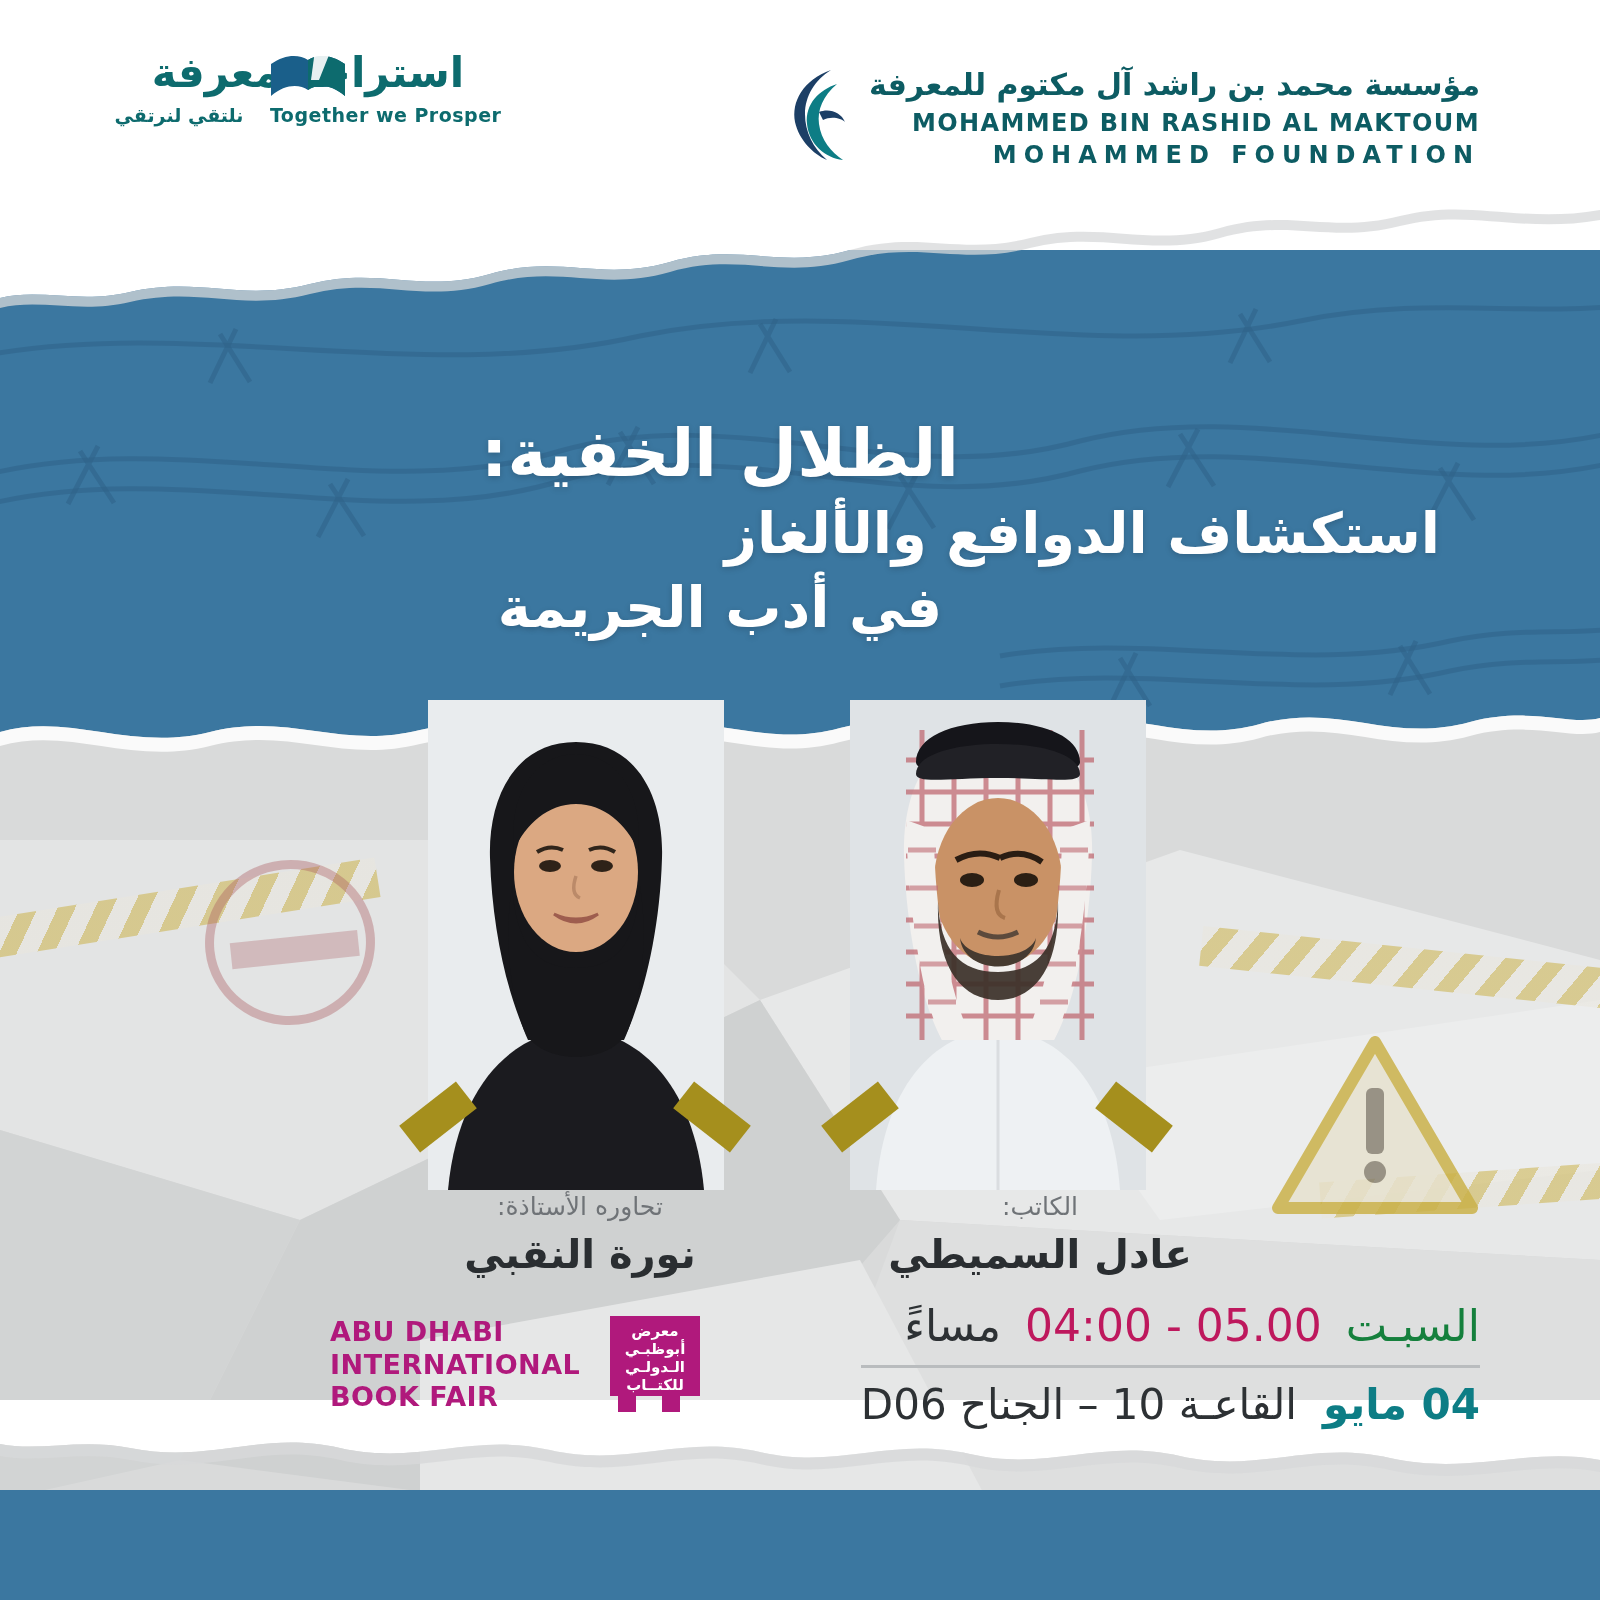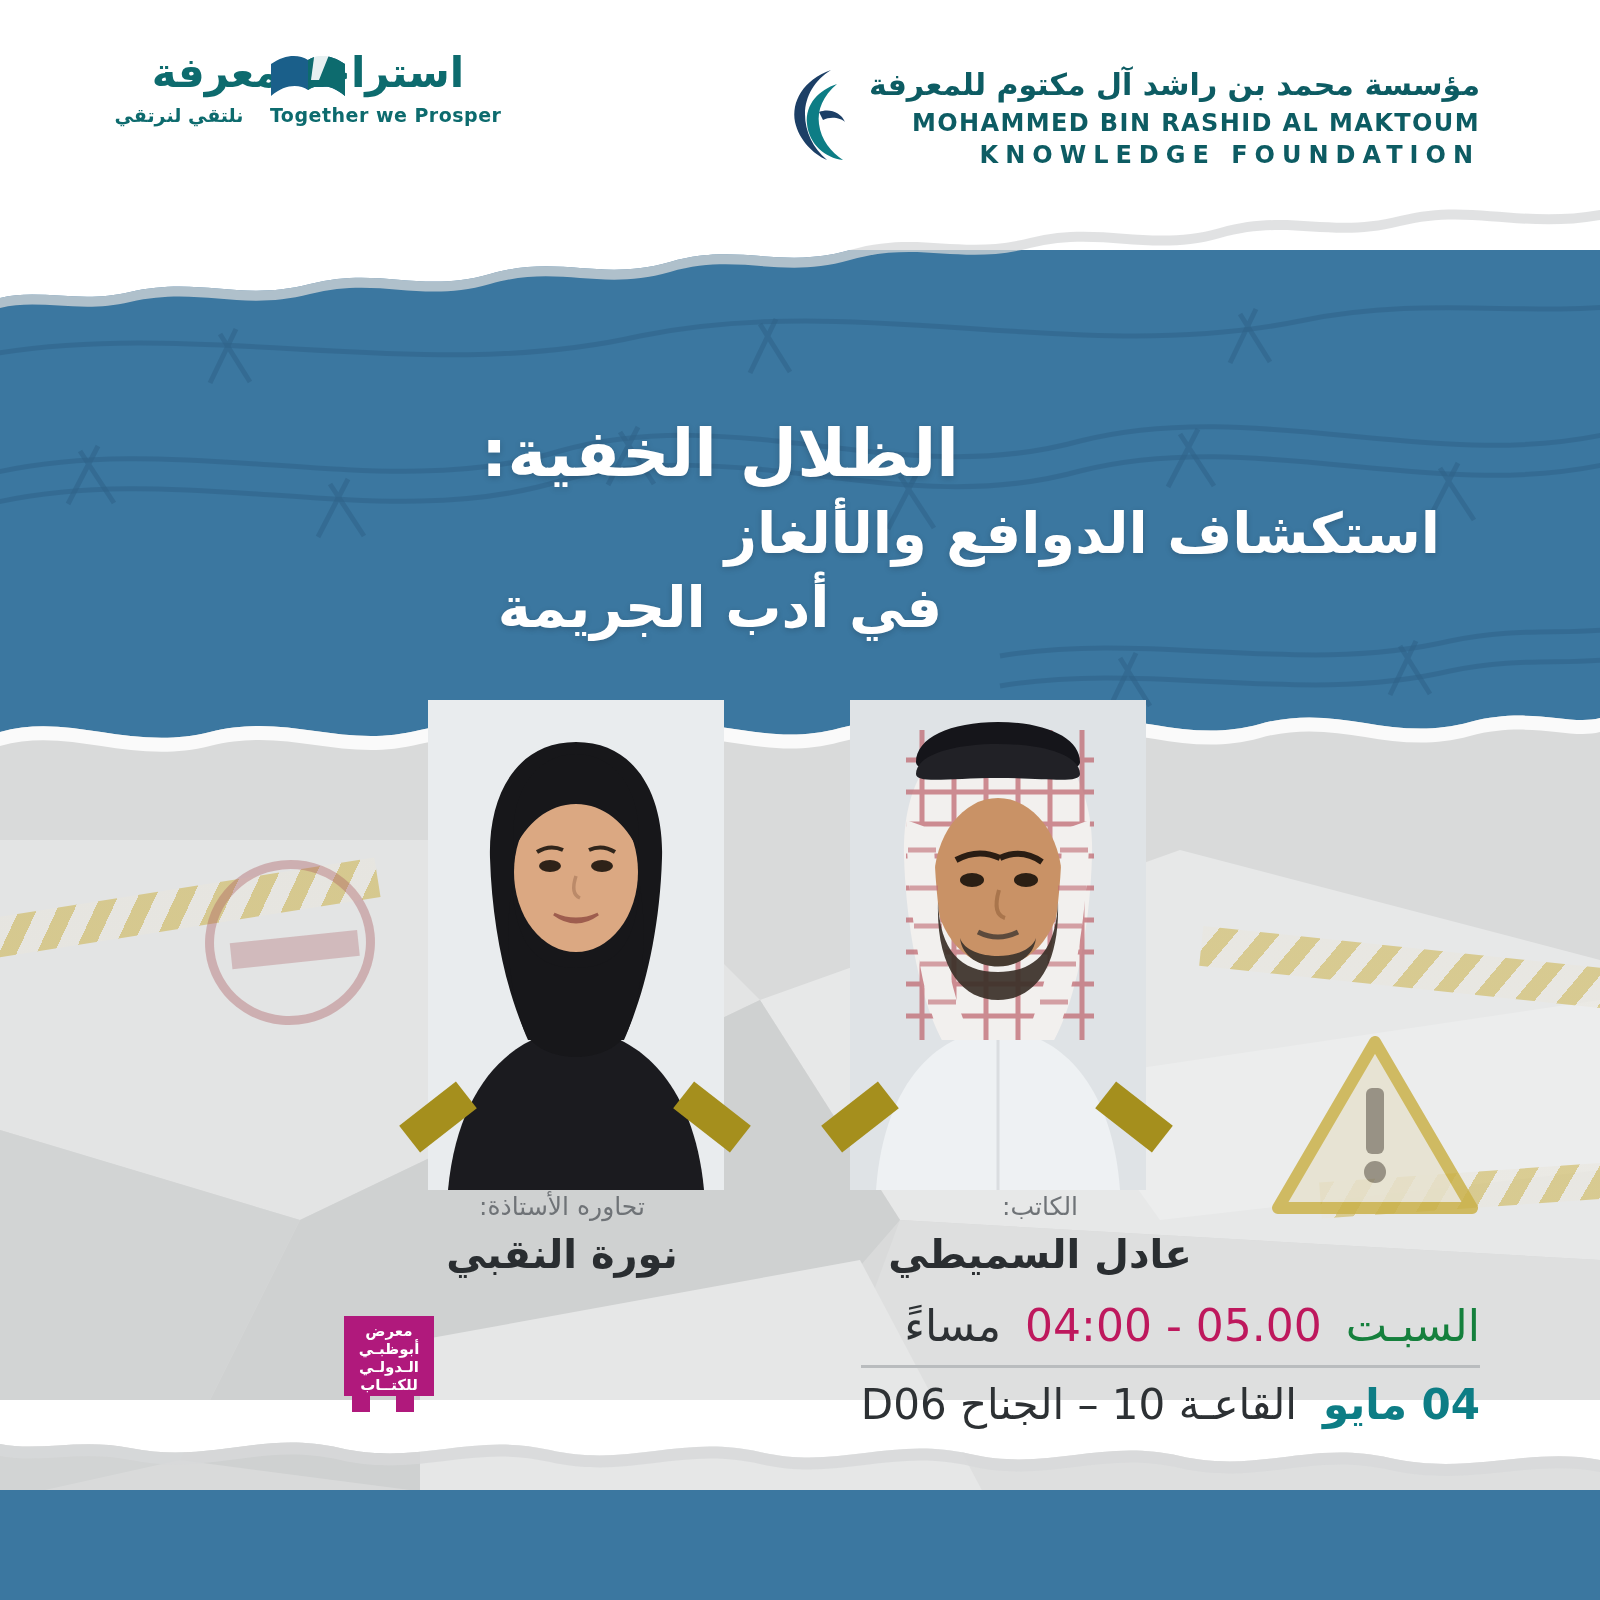--- a/index.html
+++ b/index.html
@@ -167,21 +167,21 @@
   
   .pbg { position: absolute; inset: 0; }
 
   
   .captions {
     position: absolute; top: 1192px; left: 0; width: 1600px;
     z-index: 14; direction: rtl;
   }
   .cap { position: absolute; text-align: center; width: 420px; }
   .cap.writer { left: 830px; }
-  .cap.host   { left: 352px; }
+  .cap.host   { left: 370px; }
   .cap-role {
     font-size: 25px; color: #6f7377; font-weight: 400;
     margin-bottom: 10px;
   }
   .cap-name {
     font-size: 40px; color: #2a2e31; font-weight: 700;
   }
 
   
   .event {
@@ -397,20 +397,25 @@
   <div class="adibf">
     <svg class="adibf-mark" viewBox="0 0 120 130">
       <path d="M14,16 H104 V96 H84 V112 H66 V96 H40 V112 H22 V96 H14 Z" fill="#b0197c"></path>
       <g fill="#ffffff" font-family="DejaVu Sans, sans-serif" font-size="15" font-weight="bold" text-anchor="middle">
         <text x="59" y="36">معرض</text>
         <text x="59" y="54">أبوظبـي</text>
         <text x="59" y="72">الـدولـي</text>
         <text x="59" y="90">للكتــاب</text>
       </g>
     </svg>
+    <div class="adibf-en">
+      <div>ABU DHABI</div>
+      <div>INTERNATIONAL</div>
+      <div>BOOK FAIR</div>
+    </div>
   </div>
 
   <div class="bottom-blue"></div>
   <svg class="torn-bottom2" viewBox="0 0 1600 130" preserveAspectRatio="none">
     <path d="M0,0 H1600 V60 C1530,46 1470,76 1390,58 C1310,40 1260,74 1180,56 C1100,38 1050,72 970,54 C890,36 840,70 760,52 C680,34 630,68 550,50 C470,32 420,66 340,48 C260,30 210,64 130,48 C80,38 40,52 0,44 Z" fill="#ffffff"></path>
     <path d="M0,44 C40,52 80,38 130,48 C210,64 260,30 340,48 C420,66 470,32 550,50 C630,68 680,34 760,52 C840,70 890,36 970,54 C1050,72 1100,38 1180,56 C1260,74 1310,40 1390,58 C1470,76 1530,46 1600,60 V72 C1530,58 1470,88 1390,70 C1310,52 1260,86 1180,68 C1100,50 1050,84 970,66 C890,48 840,82 760,64 C680,46 630,80 550,62 C470,44 420,78 340,60 C260,42 210,76 130,60 C80,50 40,64 0,56 Z" fill="#d7d8d9" opacity="0.8"></path>
   </svg>
 
   <div class="top-band">
 
@@ -425,21 +430,21 @@
         <span>نلتقي لنرتقي</span>
         &nbsp;&nbsp;
         <span>Together we Prosper</span>
       </div>
     </div>
 
     <div class="mbrf">
       <div class="mbrf-text">
         <div class="mbrf-ar">مؤسسة محمد بن راشد آل مكتوم للمعرفة</div>
         <div class="mbrf-en1">MOHAMMED BIN RASHID AL MAKTOUM</div>
-        <div class="mbrf-en2">KNOWLEDGE FOUNDATION</div>
+        <div class="mbrf-en2">MOHAMMED FOUNDATION</div>
       </div>
       <svg class="mbrf-mark" viewBox="0 0 80 104">
         <path d="M52,4 C36,14 26,30 26,48 C26,66 34,82 48,94 C34,88 20,74 16,56 C12,36 24,14 52,4 Z" fill="#1c3f66"></path>
         <path d="M58,18 C44,30 38,44 40,58 C42,74 52,86 64,94 C46,92 30,78 28,58 C26,38 40,24 58,18 Z" fill="#0d7d85"></path>
         <path d="M40,46 C50,42 62,46 66,56 C62,52 52,50 44,54 Z" fill="#1c3f66"></path>
       </svg>
     </div>
   </div>
 
 </div>

